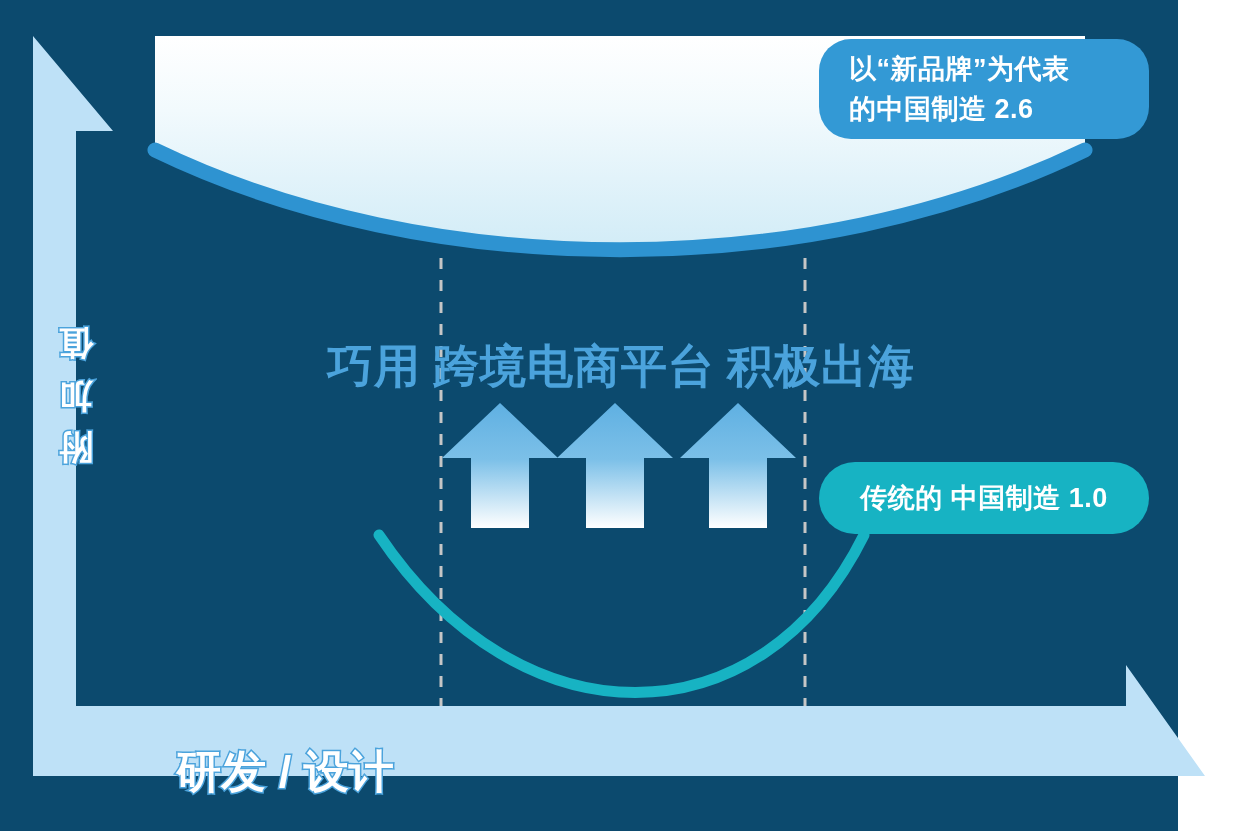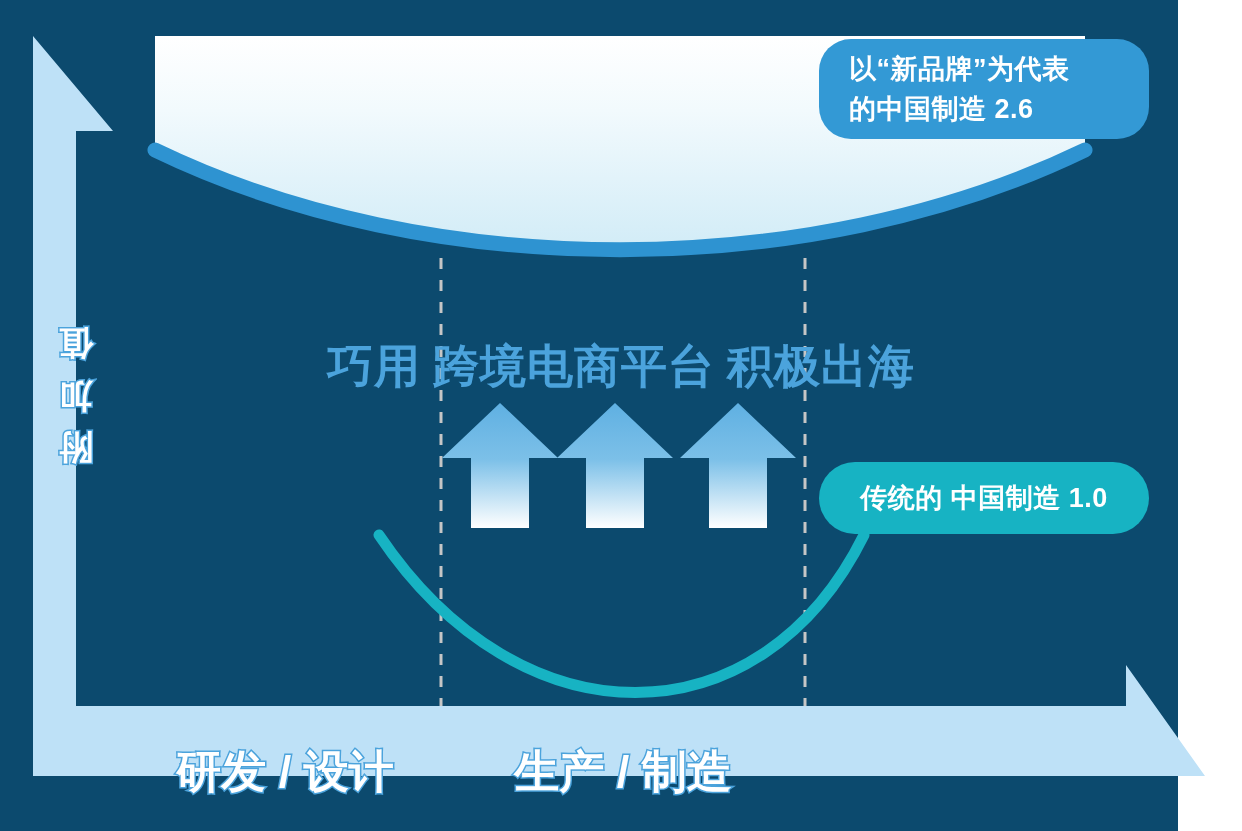--- a/index.html
+++ b/index.html
@@ -183,15 +183,14 @@
     <span class="seg">巧用</span><span class="seg">跨境电商平台</span><span class="seg">积极出海</span>
   </div>
 
   <div id="y-label">
     <span class="ychar">附</span>
     <span class="ychar">加</span>
     <span class="ychar">值</span>
   </div>
 
   <div class="x-label" id="x-label-0">研发 / 设计</div>
-  <div class="x-label" id="x-label-1">生产 / 制造</div>
 
 </div>
 
 </body></html>

